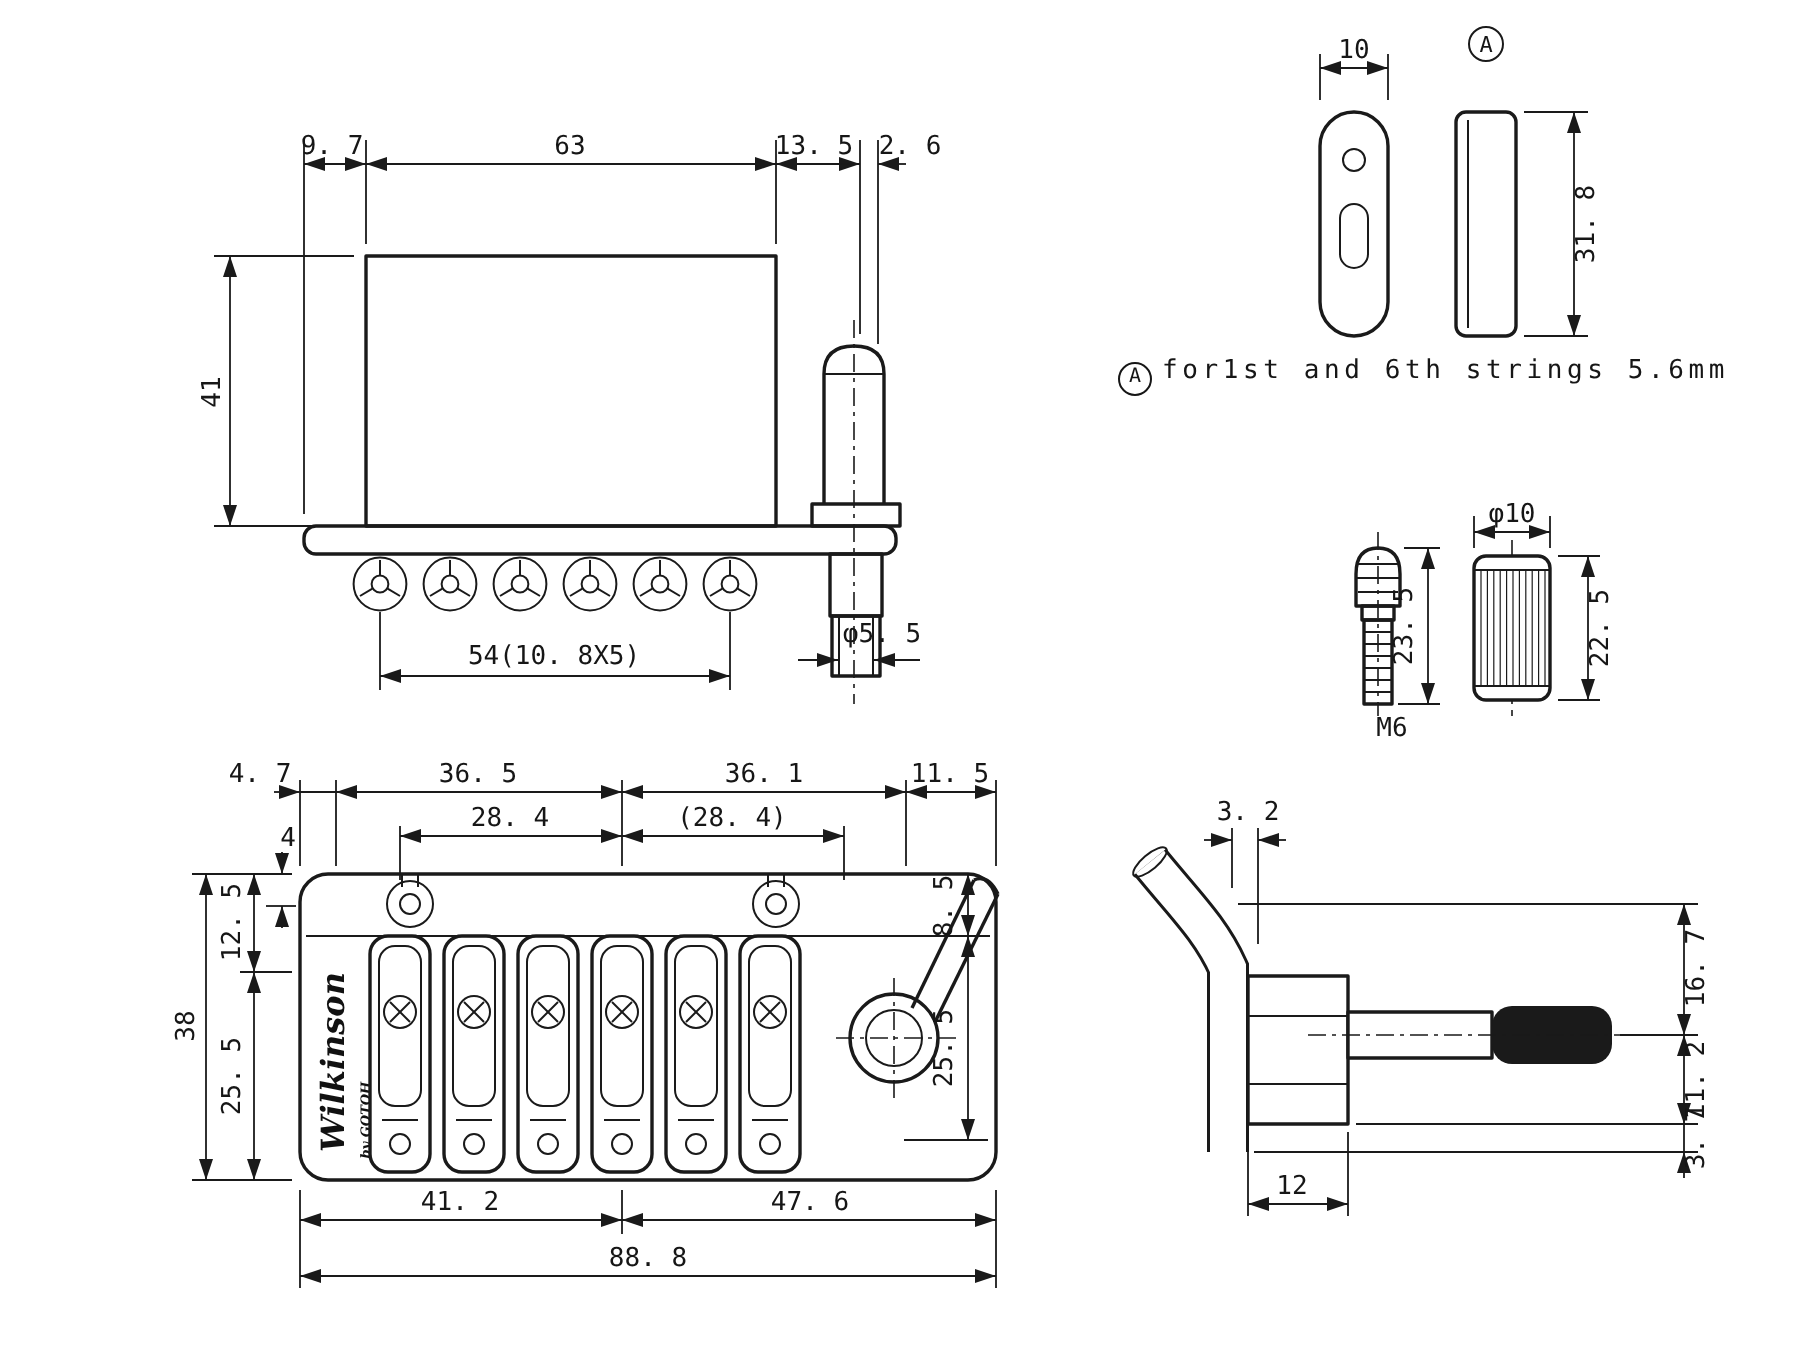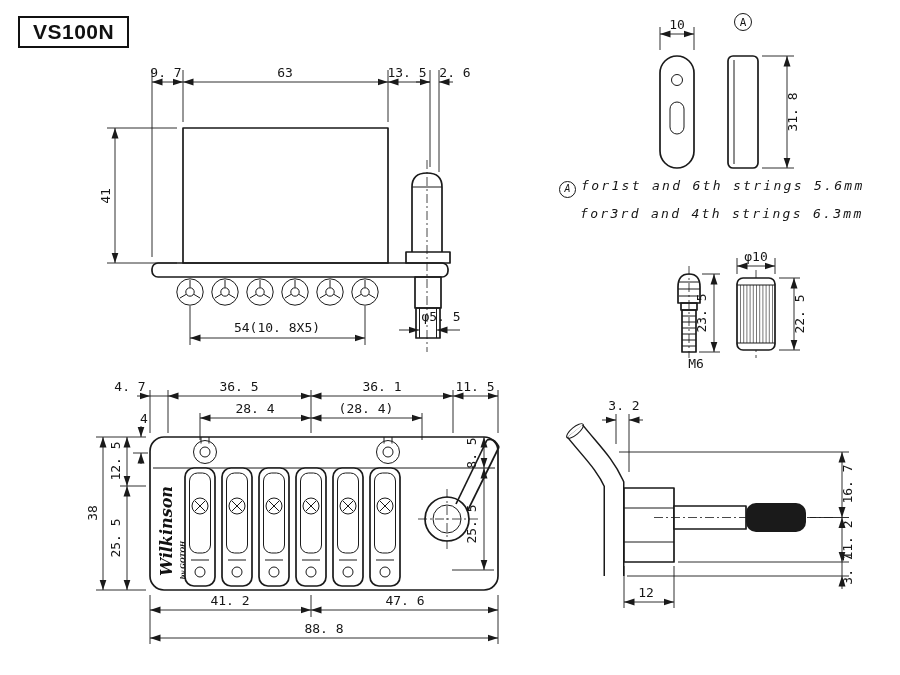--- a/index.html
+++ b/index.html
@@ -1,21 +1,21 @@
 <!DOCTYPE html>
 <html><head>
 <meta charset="utf-8">
 <style>
   html,body{margin:0;padding:0;background:#fff;}
   .stage{position:relative;width:900px;height:675px;background:#fff;overflow:hidden;
          font-family:"Liberation Sans",sans-serif;}
   .stage svg{position:absolute;left:0;top:0;}
   .title-box{position:absolute;left:18px;top:16px;border:2.5px solid #111;background:#fff;
              padding:2px 13px;font-weight:bold;font-size:21px;color:#111;letter-spacing:.5px;}
-  .note{position:absolute;left:559px;top:178px;color:#161616;font-style:italic;}
+  .note{position:absolute;left:559px;top:178px;color:#161616;}
   .note-line{font-family:"DejaVu Sans Mono",monospace;font-size:13px;letter-spacing:2.3px;
              margin-bottom:8px;white-space:nowrap;}
   .circA{display:inline-block;width:15px;height:15px;border:1.3px solid #161616;border-radius:50%;
          text-align:center;font-size:10px;line-height:14px;letter-spacing:0;margin-right:5px;
          vertical-align:-2px;font-family:"DejaVu Sans Mono",monospace;}
   .indent{padding-left:21px;}
   
   .p  {fill:none;stroke:#1a1a1a;stroke-width:1.7;stroke-linejoin:round;}
   .pf {fill:#fff;stroke:#1a1a1a;stroke-width:1.7;stroke-linejoin:round;}
   .pt {fill:none;stroke:#1a1a1a;stroke-width:1;}
@@ -28,21 +28,20 @@
   text.logo{font-family:"DejaVu Serif",serif;font-style:italic;font-weight:bold;font-size:16px;
             fill:#111;text-anchor:middle;}
   text.logosub{font-family:"DejaVu Serif",serif;font-style:italic;font-weight:bold;font-size:6.5px;
             fill:#111;text-anchor:middle;}
 </style>
 </head>
 <body>
 
 <div class="stage">
 
-  <div class="title-box">VS100N</div>
 
   <svg width="900" height="675" viewBox="0 0 900 675">
     <defs>
       <marker id="ar" markerWidth="12" markerHeight="9" refX="10.5" refY="4.5" orient="auto-start-reverse" markerUnits="userSpaceOnUse">
         <path d="M0,1 L10.5,4.5 L0,8 Z" fill="#1a1a1a"></path>
       </marker>
       <g id="lks">
         <circle r="13.2" class="pt"></circle>
           <circle r="4.2" class="pt"></circle>
         <line x1="0" y1="-12" x2="0" y2="-4.5" class="pt"></line>
@@ -298,16 +297,15 @@
         <line class="ex" x1="624" y1="566" x2="624" y2="608"></line>
         <line class="ex" x1="674" y1="566" x2="674" y2="608"></line>
         <line class="dm" x1="624" y1="602" x2="674" y2="602" marker-start="url(#ar)" marker-end="url(#ar)"></line>
         <text class="dt" x="646" y="597">12</text>
       </g>
     </g>
   </svg>
 
   <div class="note">
     <div class="note-line"><span class="circA">A</span><span>for1st and 6th strings 5.6mm</span></div>
-    <div class="note-line indent"><span>for3rd and 4th strings 6.3mm</span></div>
   </div>
 
 </div>
 
 </body></html>

